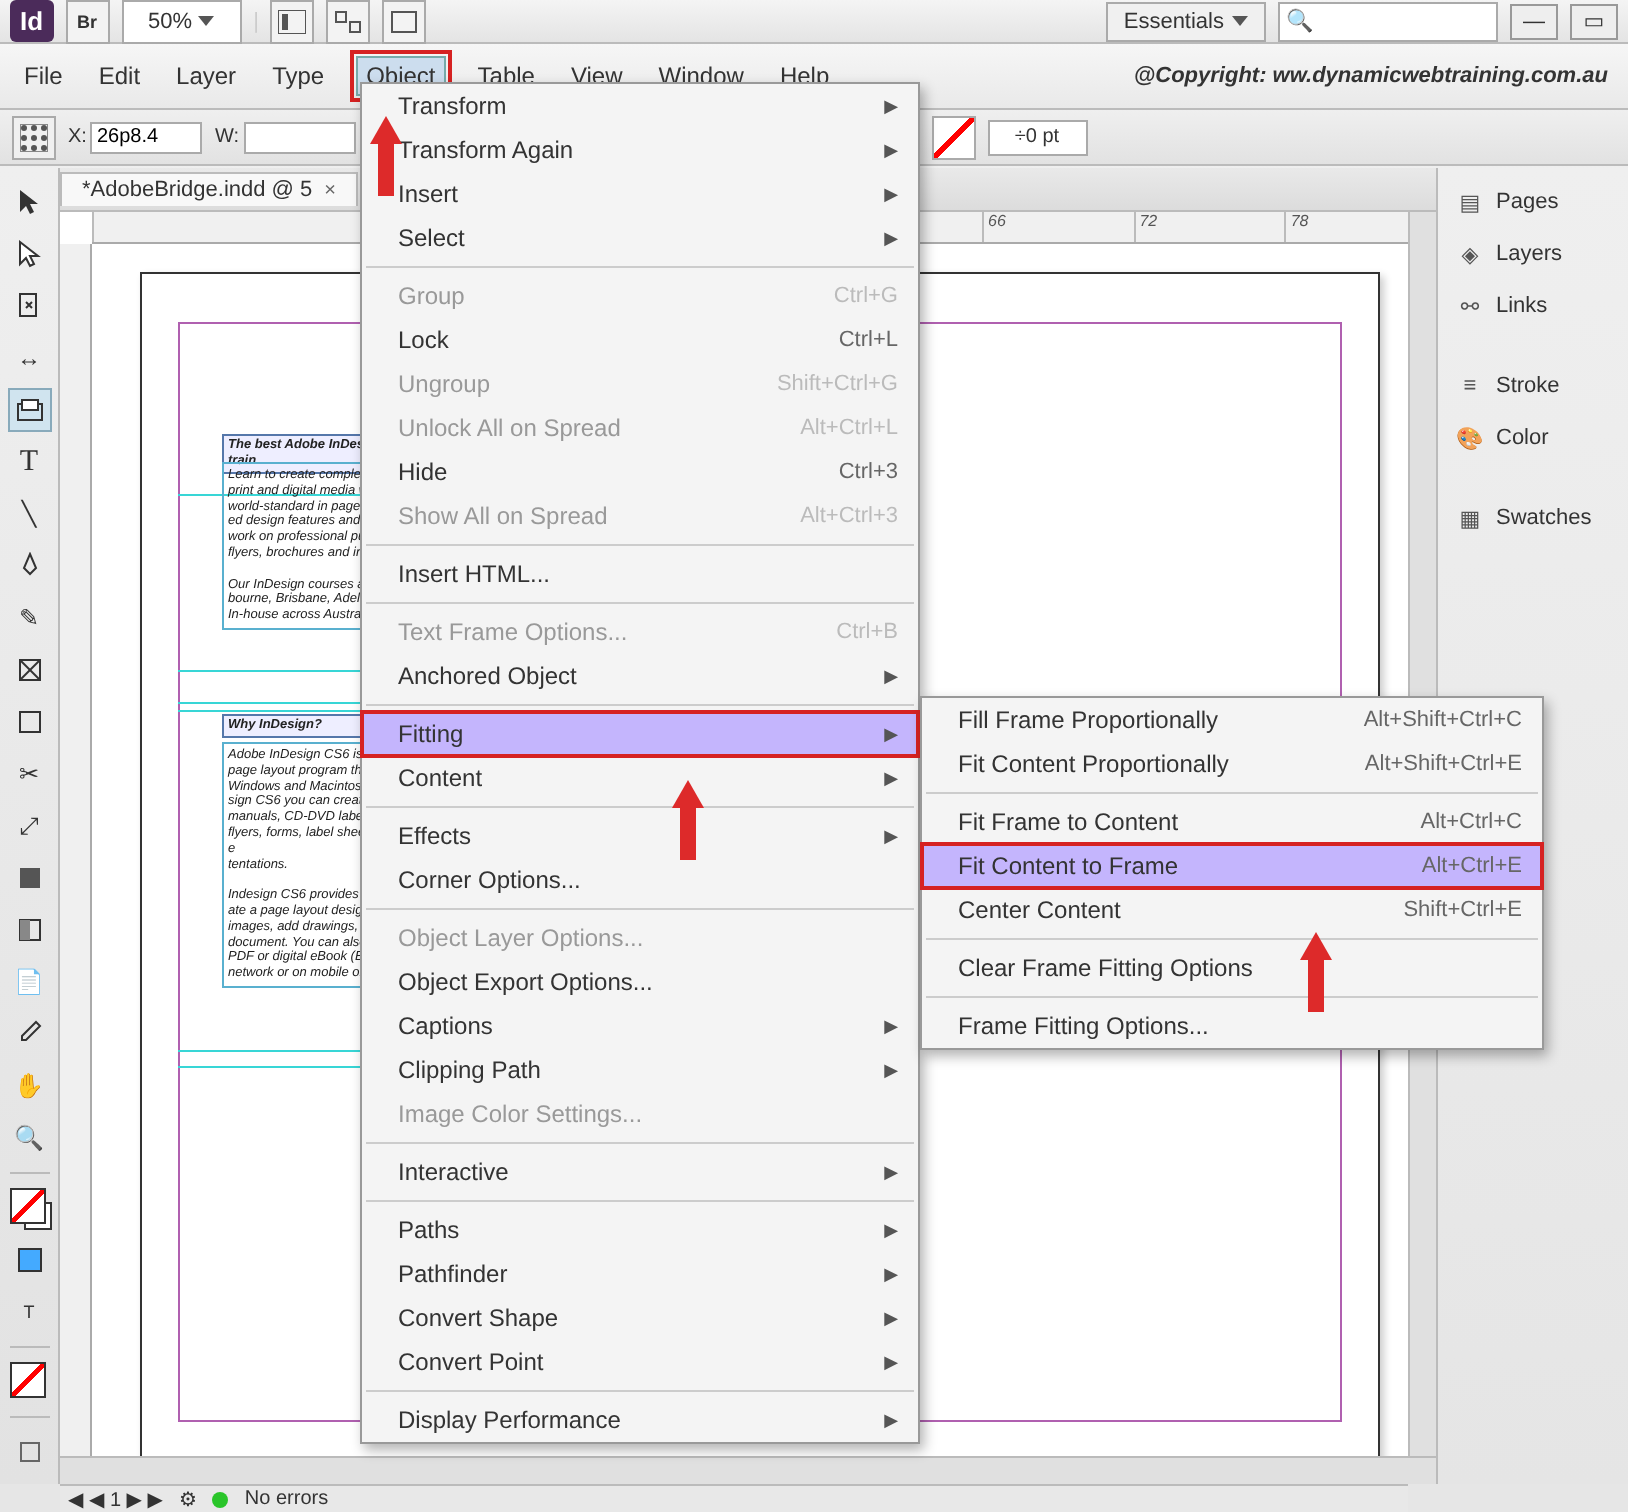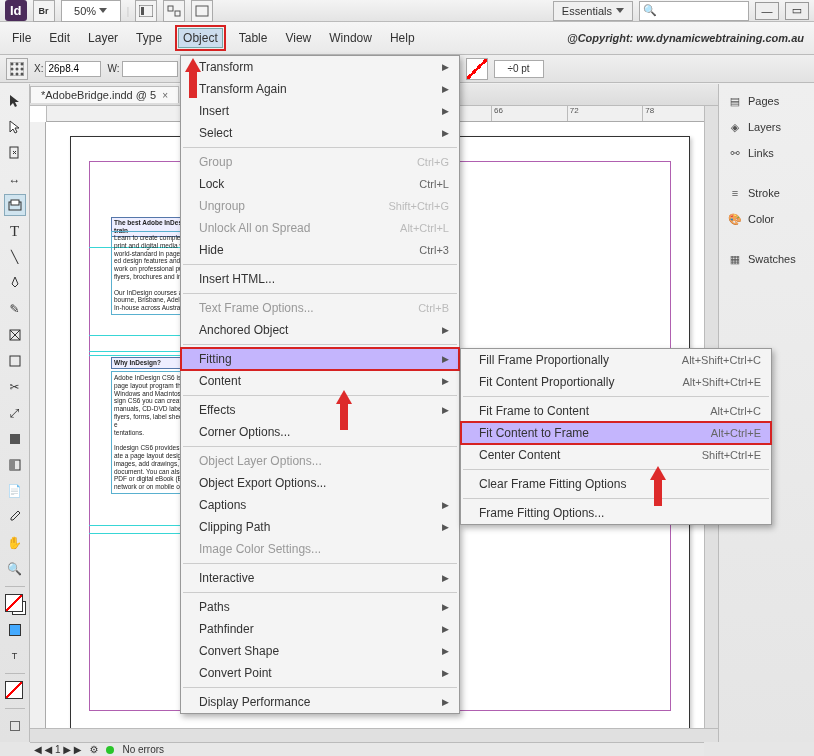--- a/index.html
+++ b/index.html
@@ -45,21 +45,21 @@
 .tool-swatch-pair .back{position:absolute;bottom:0;right:0;width:14px;height:14px;background:#fff;border:1px solid #333;}
 .tool-swatch-pair .diag{position:absolute;top:1px;left:1px;width:18px;height:18px;background:linear-gradient(135deg,#fff 45%,#f00 45%,#f00 55%,#fff 55%);}
 .c-sq{width:12px;height:12px;border:1px solid #333;}
 .tiny-sq{width:10px;height:10px;border:1px solid #666;}
 
 
 .doc-area { flex: 1; display:flex; flex-direction:column; background:#fff; min-width:0; }
 .doc-tab-strip { height:22px; background:linear-gradient(#e9e9e9,#dcdcdc); border-bottom:1px solid #bbb; display:flex; align-items:center;text-align:right; }
 .doc-tab { padding:2px 10px; background:#f8f8f8; border:1px solid #bbb; border-bottom:none; font-size:11px; display:flex; align-items:center; gap:6px;}
 .doc-tab .x{font-size:10px;color:#666;}
-.doc-canvas{ flex:1; position:relative; overflow:hidden;}
+.doc-canvas{ flex:1; position:relative; overflow:hidden;font-style:italic;}
 .ruler-h{position:absolute;top:0;left:16px;right:0;height:16px;background:#f0f0f0;border-bottom:1px solid #aaa;display:flex;font-size:8px;color:#555;}
 .ruler-h .tick{flex:1;border-left:1px solid #bbb;padding-left:2px;}
 .ruler-v{position:absolute;top:16px;left:0;width:16px;bottom:0;background:#f0f0f0;border-right:1px solid #aaa;}
 .page{position:absolute;top:30px;left:40px;width:620px;height:600px;background:#fff;border:1px solid #333;box-shadow:2px 2px 4px rgba(0,0,0,0.2);}
 .page-guides{position:absolute;top:24px;left:18px;right:18px;bottom:24px;border:1px solid #b060b0;pointer-events:none;}
 .tbox{position:absolute;font-size:6.5px;line-height:1.2;color:#222;border:1px solid #59b0cf;width:95px;}
 .tbox.hdr{background:#eef;border:1px solid #5577aa;font-weight:bold;}
 .cyan-line{position:absolute;left:18px;right:420px;height:1px;background:#38d6d6;}
 .scroll-h{position:absolute;left:0;right:0;bottom:0;height:14px;background:#e0e0e0;border-top:1px solid #bbb;}
 .scroll-v{position:absolute;top:0;bottom:14px;right:0;width:14px;background:#e0e0e0;border-left:1px solid #bbb;}
@@ -69,21 +69,21 @@
 .panel-btn{display:flex;align-items:center;gap:6px;padding:3px 4px;border:1px solid transparent;}
 .panel-btn .ico{width:14px;height:14px;display:flex;align-items:center;justify-content:center;color:#555;}
 .r-sep{height:10px;}
 
 
 .statusbar { position:absolute;left:30px;right:110px;bottom:0;height:14px;background:#e8e8e8;border-top:1px solid #bbb;display:flex;align-items:center;gap:8px;font-size:10px;padding:0 4px;}
 .green-dot{width:8px;height:8px;border-radius:50%;background:#2ac52a;}
 
 
 .menu-panel{position:absolute;background:#f4f4f4;border:1px solid #999;box-shadow:2px 3px 6px rgba(0,0,0,.3);font-size:12px;z-index:50;}
-.object-menu{left:180px;top:55px;width:280px;}
+.object-menu{left:180px;top:41px;width:280px;}
 .menu-row{display:flex;align-items:center;padding:4px 10px 4px 18px;justify-content:space-between;}
 .menu-row.disabled{color:#999;}
 .menu-row .arrow{font-size:9px;color:#555;}
 .menu-row .sc{color:#666;font-size:11px;}
 .menu-row.disabled .sc{color:#bbb;}
 .menu-row.hover{background:#c4b5fd;gap:38px;}
 .menu-row.redbox{outline:2px solid #d62222; outline-offset:-1px;}
 .menu-sep{height:1px;background:#ccc;margin:3px 2px;}
 .fitting-sub{left:460px;top:348px;width:312px;}
 
@@ -435,20 +435,24 @@
       <span class="sc">Shift+Ctrl+G</span>
     </div>
     <div class="menu-row disabled">
       <span>Unlock All on Spread</span>
       <span class="sc">Alt+Ctrl+L</span>
     </div>
     <div class="menu-row">
       <span>Hide</span>
       <span class="sc">Ctrl+3</span>
     </div>
+    <div class="menu-row disabled">
+      <span>Show All on Spread</span>
+      <span class="sc">Alt+Ctrl+3</span>
+    </div>
     <div class="menu-sep"></div>
     <div class="menu-row">
       <span>Insert HTML...</span>
     </div>
     <div class="menu-sep"></div>
     <div class="menu-row disabled">
       <span>Text Frame Options...</span>
       <span class="sc">Ctrl+B</span>
     </div>
     <div class="menu-row">

